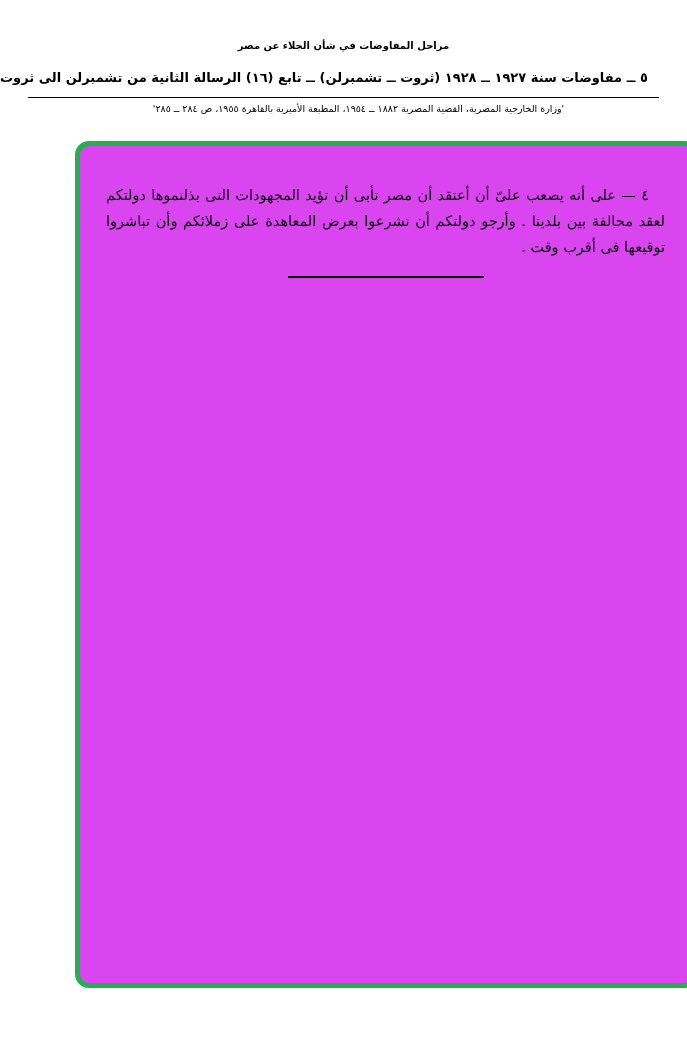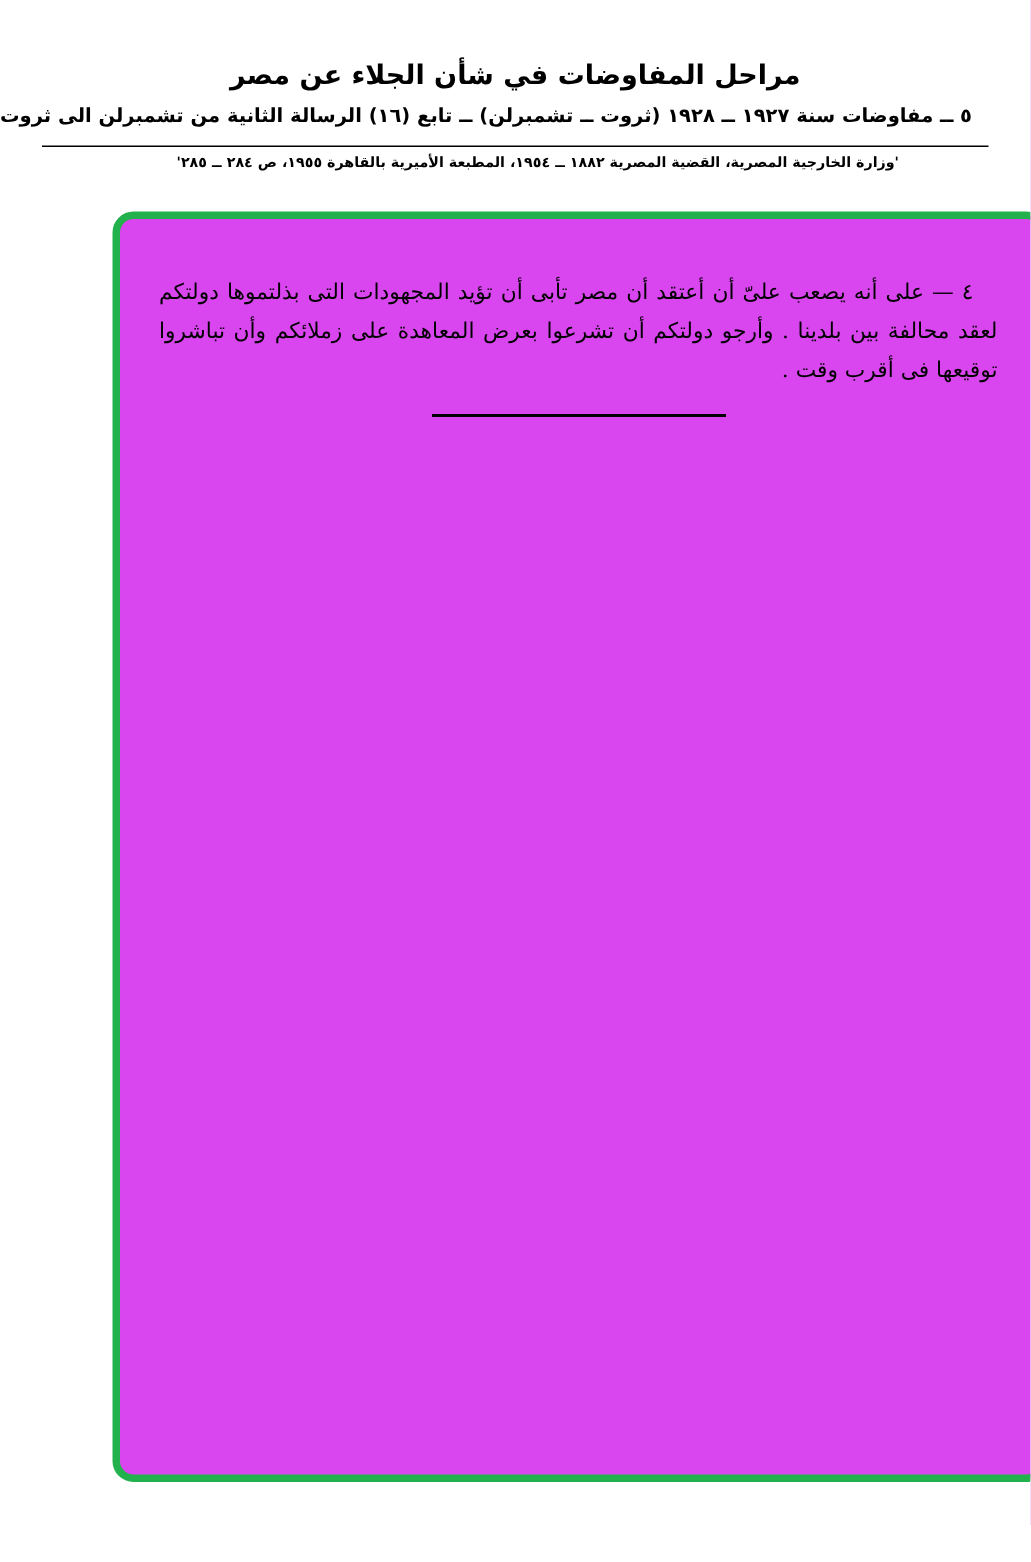--- a/index.html
+++ b/index.html
@@ -18,21 +18,21 @@
     overflow: hidden;
   }
 
   
   .header-title {
     position: absolute;
     top: 40px;
     left: 0;
     right: 0;
     text-align: center;
-    font-size: 18px;
+    font-size: 10px;
     font-weight: bold;
     letter-spacing: 0.2px;
   }
   .header-subtitle {
     position: absolute;
     top: 70px;
     left: 0;
     right: 0;
     text-align: left;
     font-size: 13px;
@@ -45,21 +45,21 @@
     right: 28px;
     border-top: 1.6px solid #000000;
   }
   .header-source {
     position: absolute;
     top: 103px;
     left: 0;
     right: 0;
     text-align: center;
     font-size: 9.5px;
-    font-weight: bold;
+    font-weight: normal;
     padding-left: 30px;
   }
 
   
   .scan-frame {
     position: absolute;
     top: 141px;
     left: 75px;
     width: 623px;
     height: 847px;

